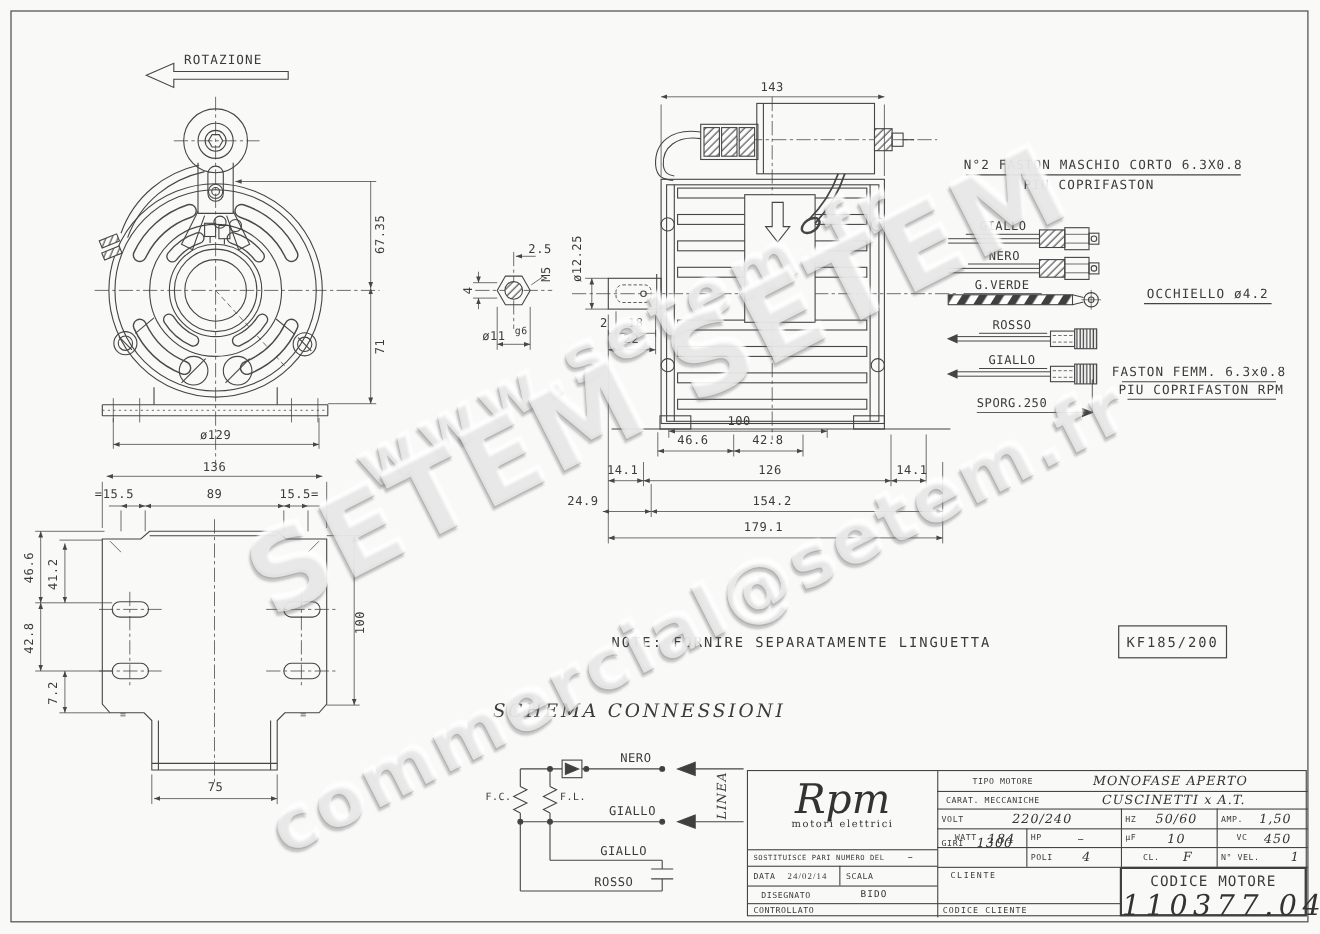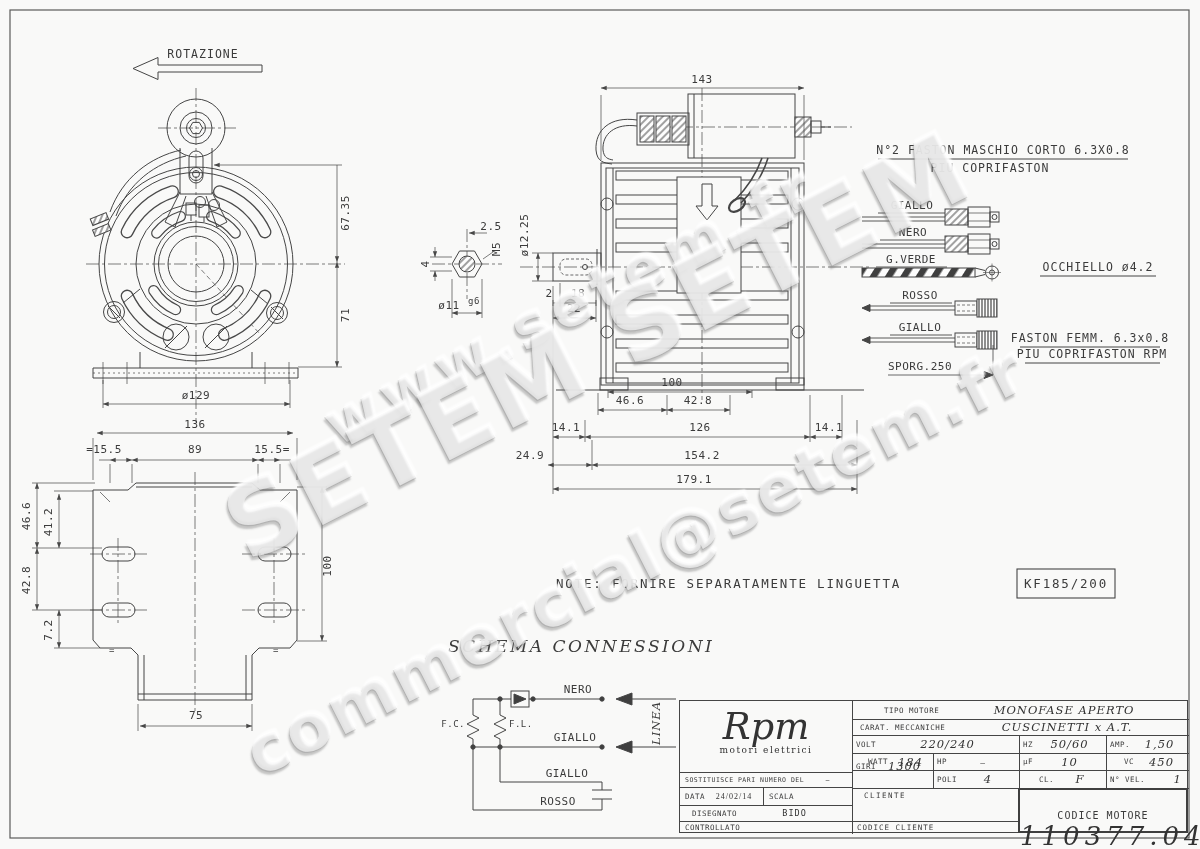--- a/index.html
+++ b/index.html
@@ -22,21 +22,21 @@
   
   #tblock{position:absolute;left:679px;top:700px;width:509px;height:133px;z-index:4;
           border:1px solid #454545;box-sizing:border-box;background:transparent;}
   #tblock .ln{position:absolute;background:#454545;}
   #tblock .tcell{position:absolute;display:flex;align-items:center;box-sizing:border-box;}
   #tblock .lab{font-size:7.5px;letter-spacing:.5px;white-space:nowrap;}
   #tblock .val{flex:1;text-align:center;font-family:"DejaVu Serif",serif;font-style:italic;
                font-size:11.5px;letter-spacing:1px;color:#333;white-space:nowrap;}
   #cm-box{position:absolute;left:338px;top:87px;width:170px;height:45px;border:2px solid #3f3f3f;
           box-sizing:border-box;text-align:center;}
-  #cm-box .lab{font-size:10px;letter-spacing:1px;display:block;margin-top:20px;}
+  #cm-box .lab{font-size:13px;letter-spacing:1px;display:block;margin-top:4px;}
   #cm-box .big{font-family:"DejaVu Serif",serif;font-style:italic;font-size:26px;letter-spacing:5px;color:#333;}
   #logo{position:absolute;left:0;top:0;width:172px;height:71px;text-align:center;}
   #logo .rpm{font-family:"DejaVu Serif",serif;font-style:italic;font-size:37px;color:#333;line-height:40px;margin-top:6px;}
   #logo .sub{font-family:"DejaVu Serif",serif;font-size:9px;letter-spacing:1.5px;color:#333;margin-top:-2px;}
 </style>
 </head>
 <body>
 
 <div id="page">
 

